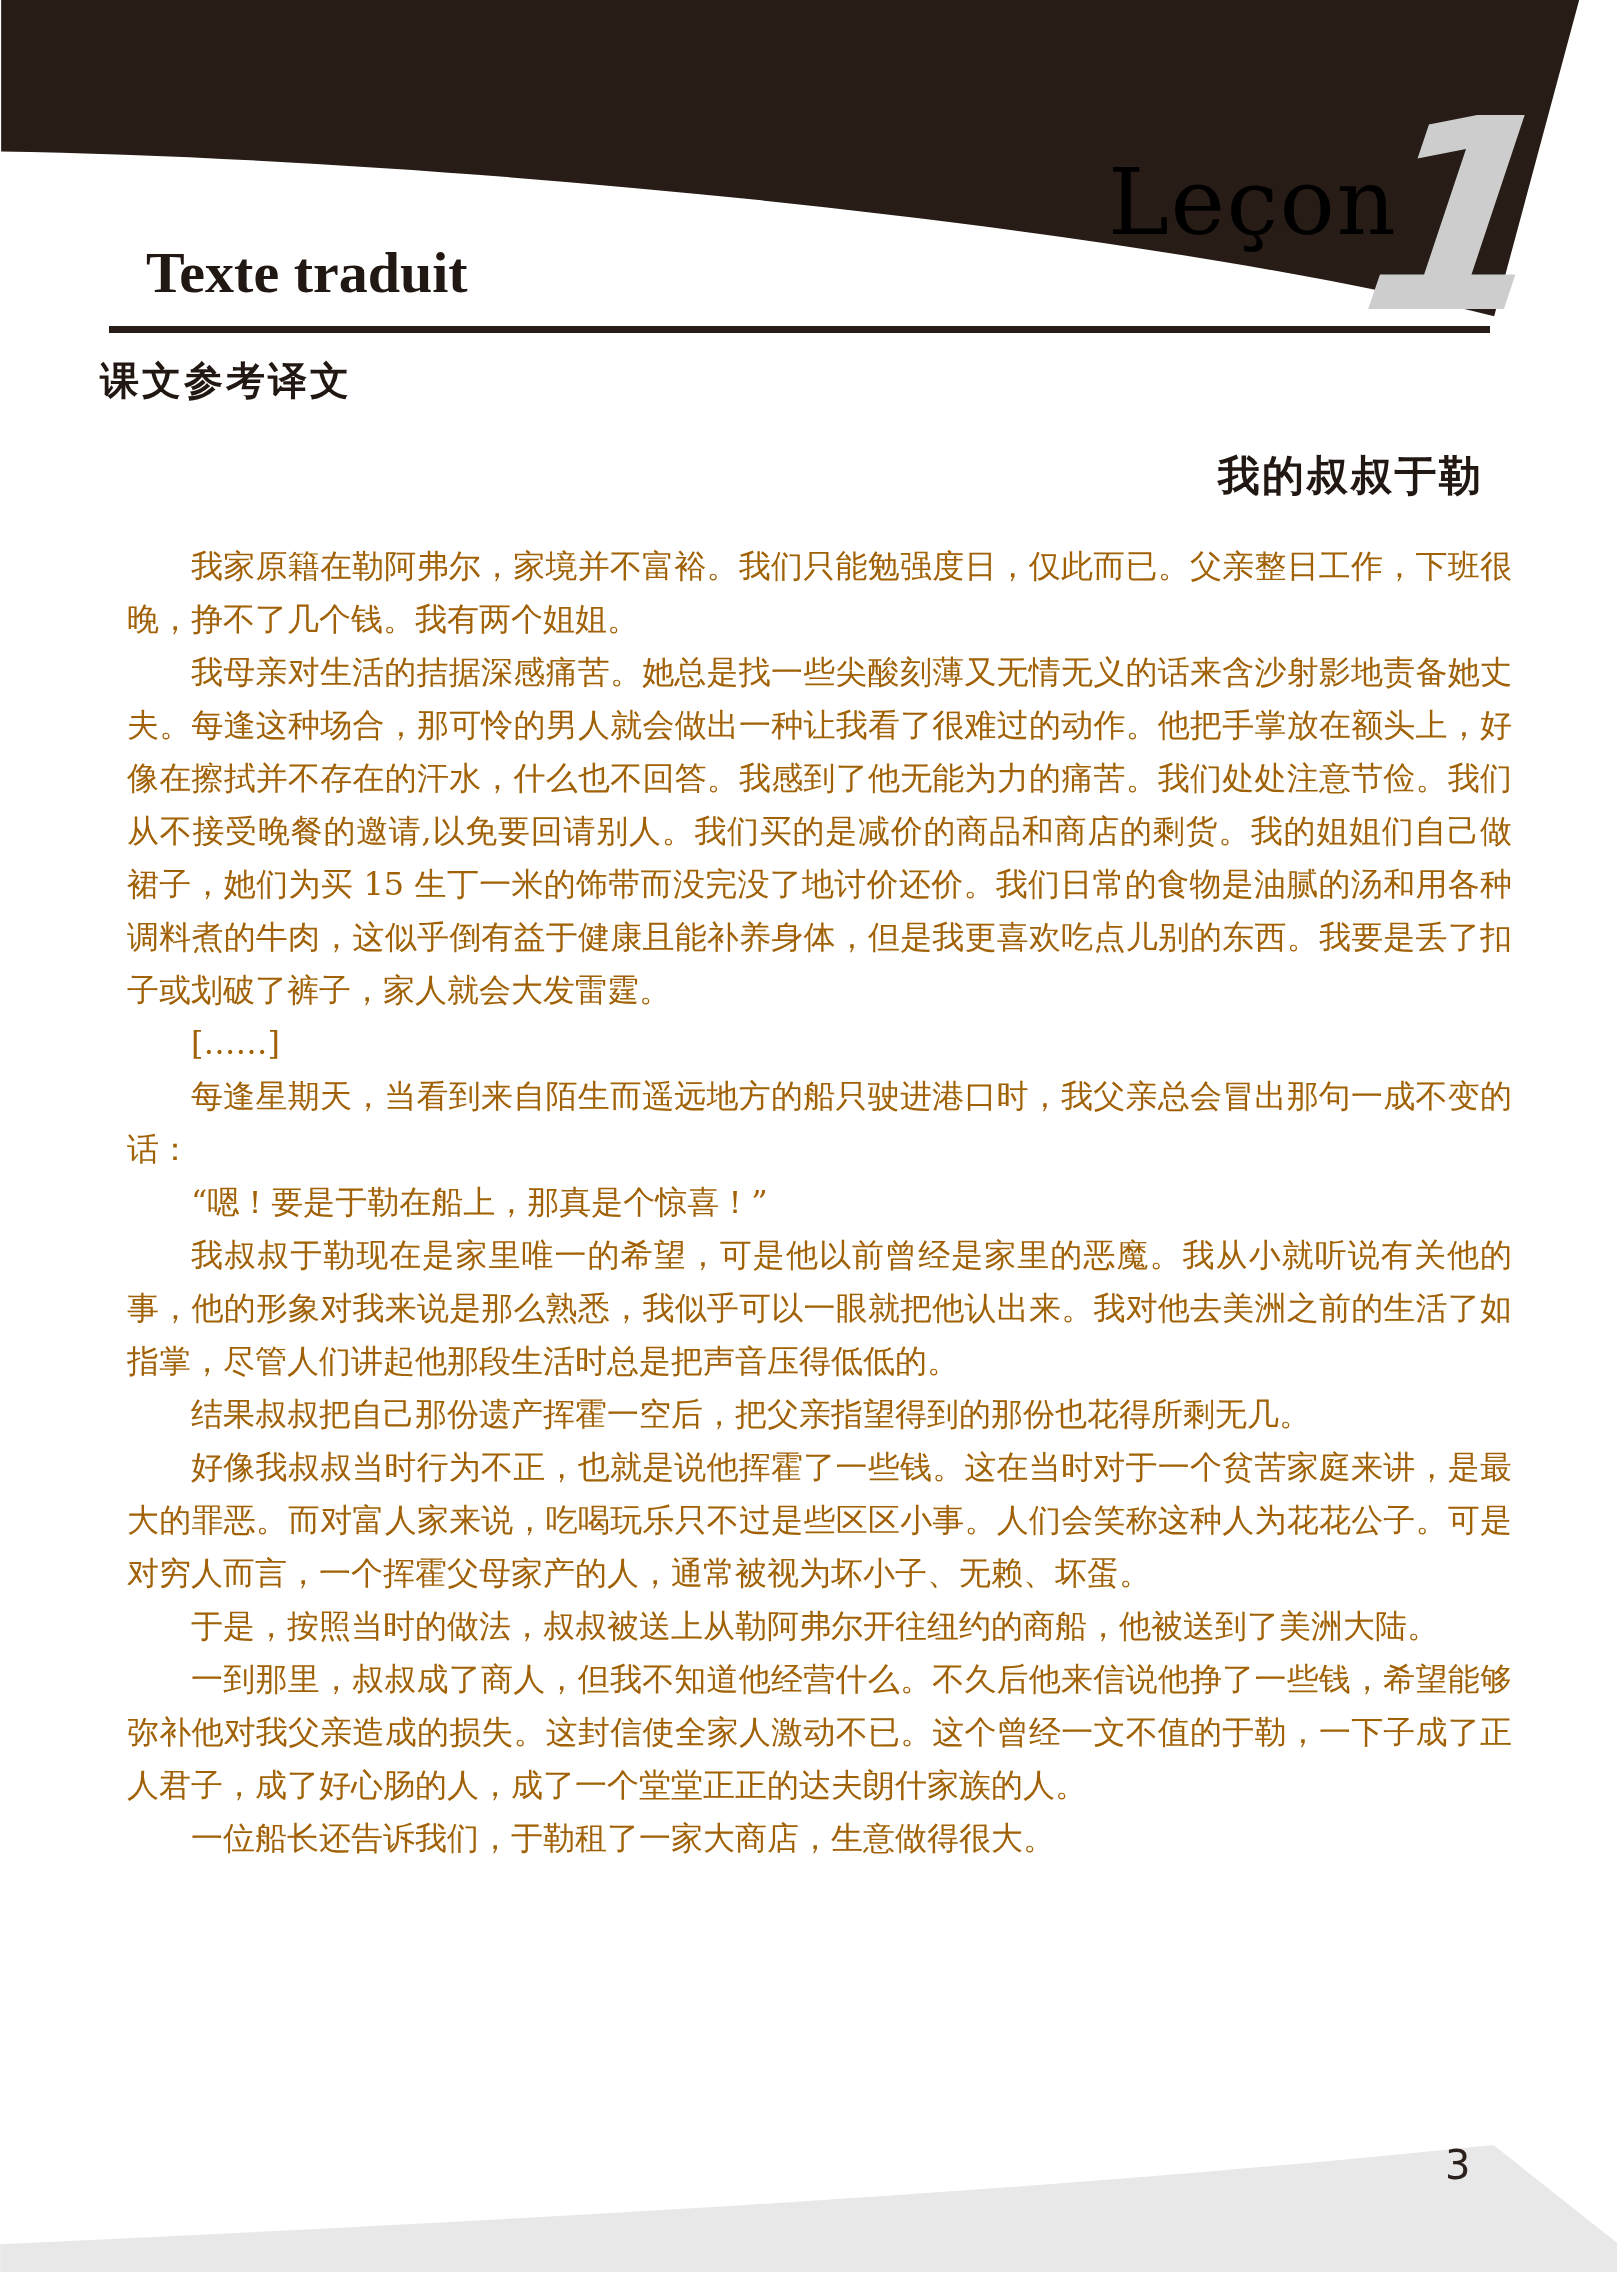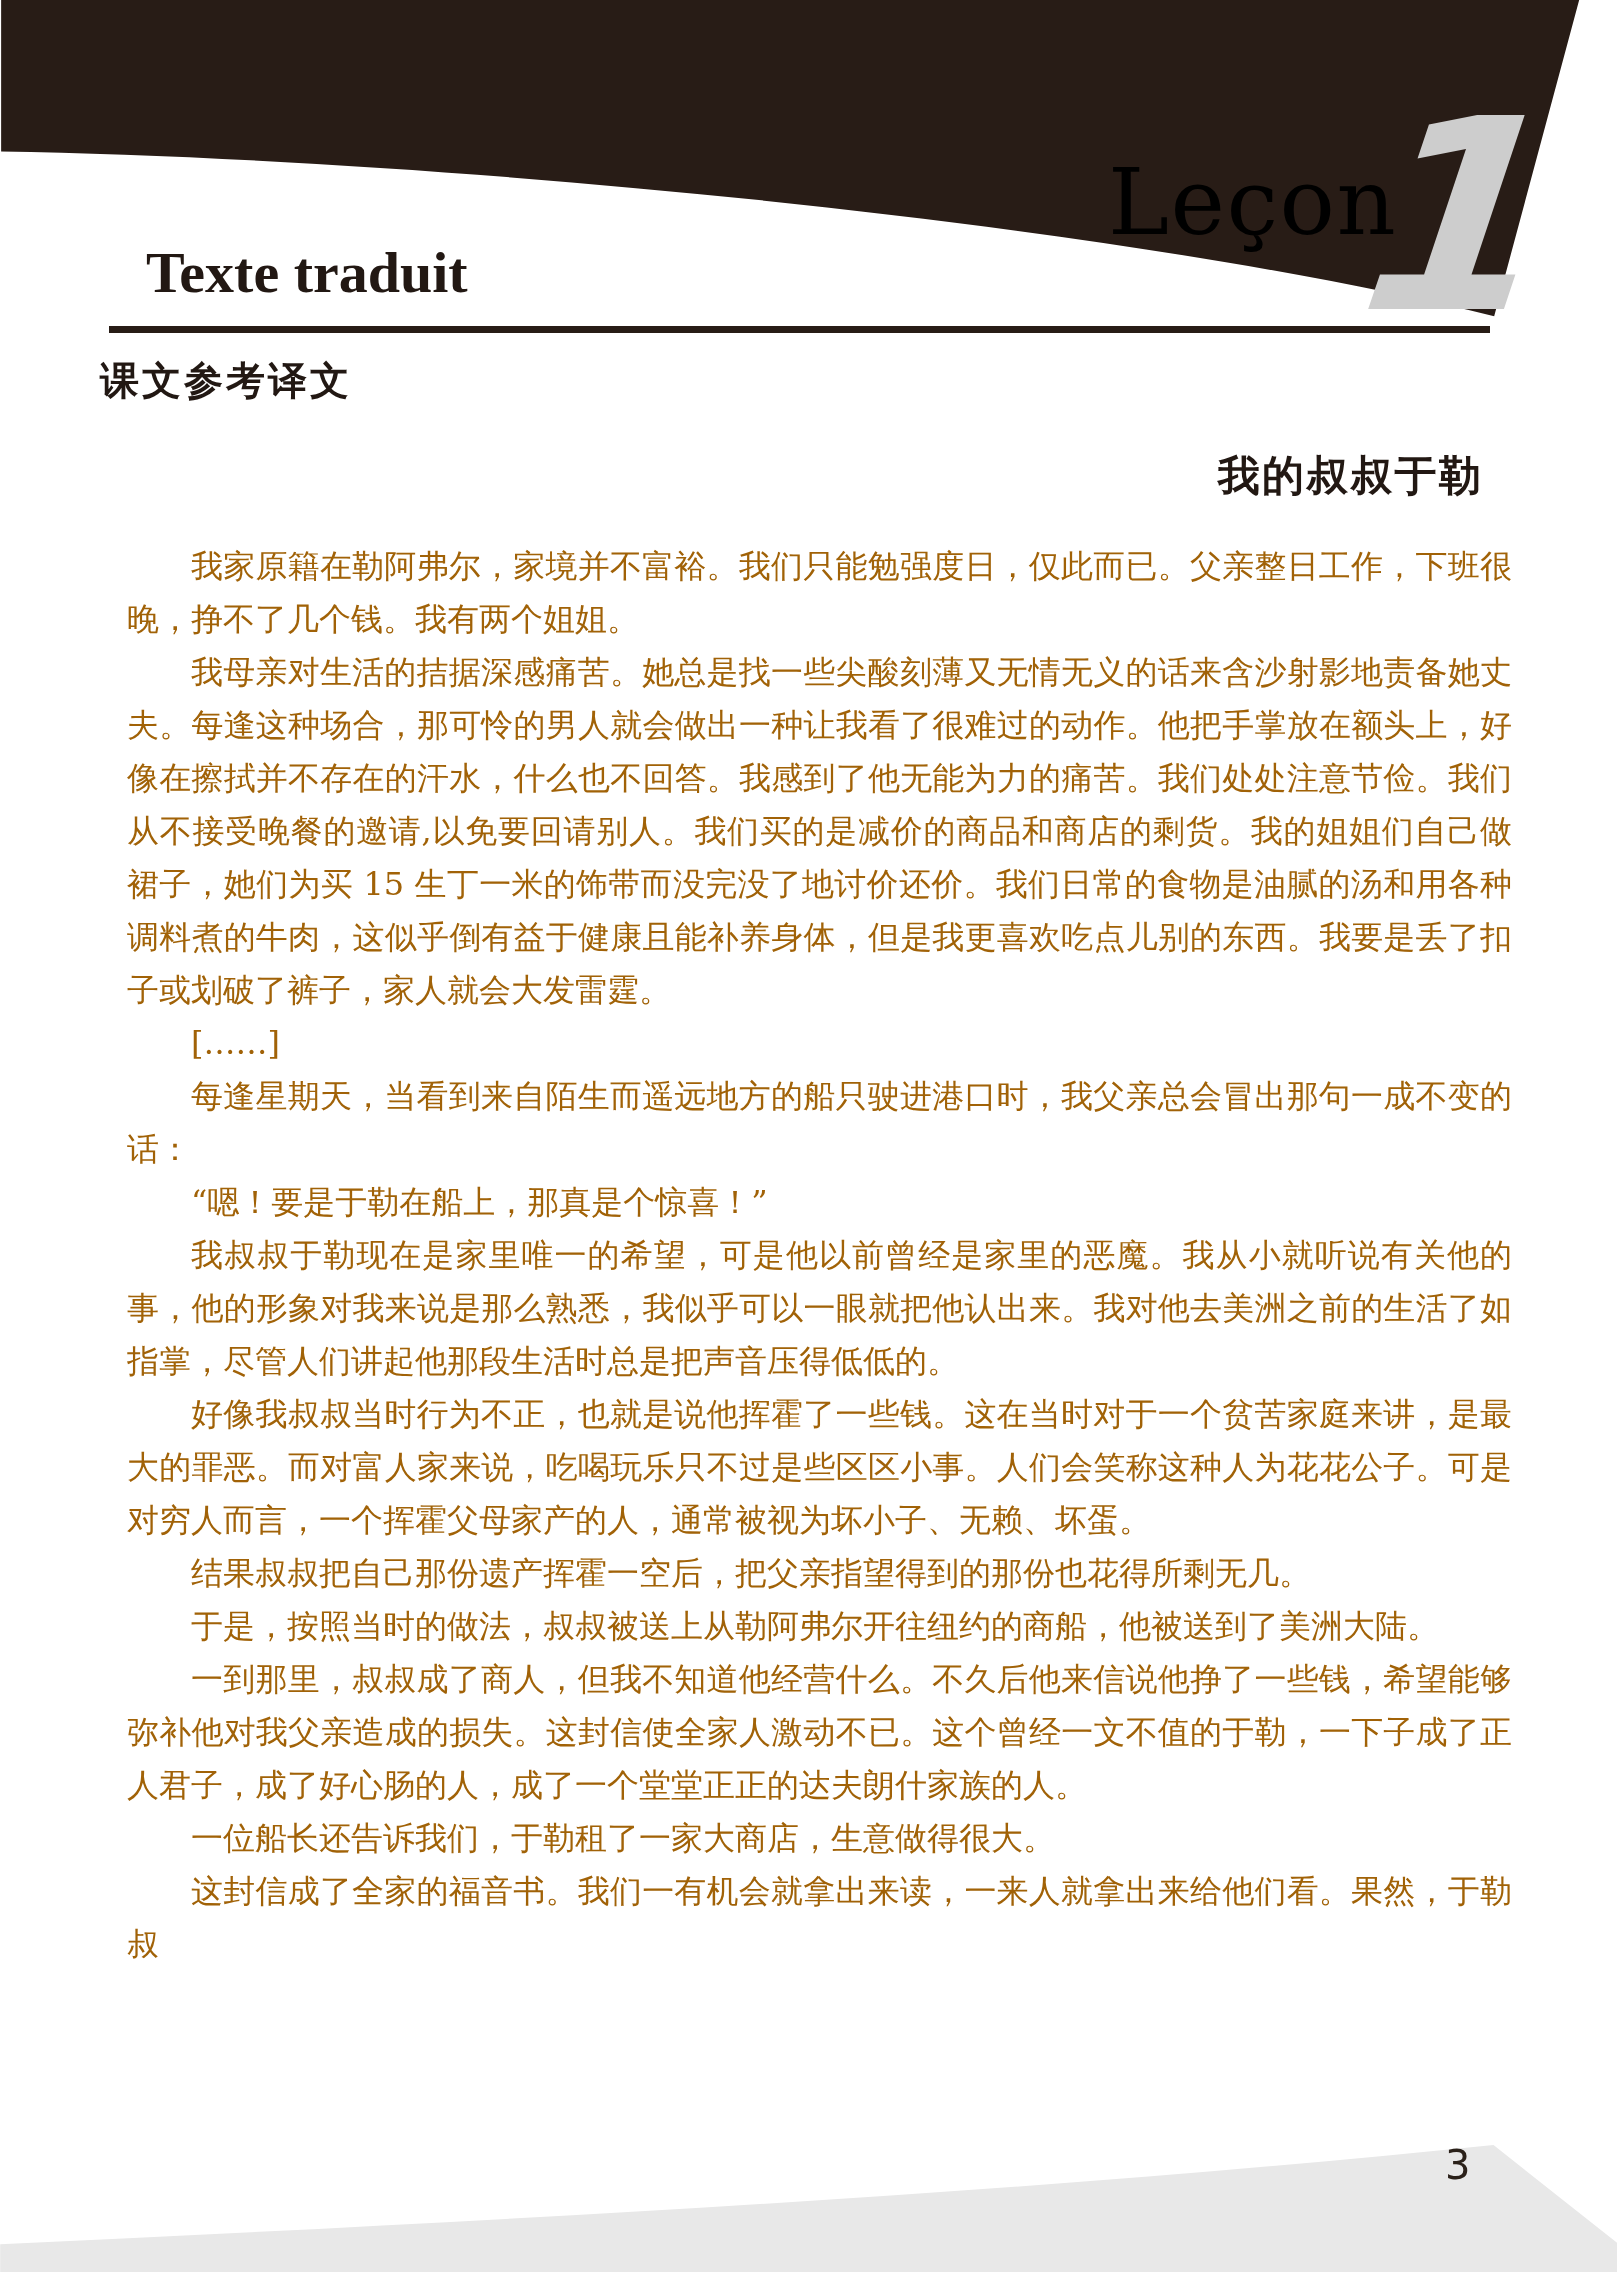--- a/index.html
+++ b/index.html
@@ -87,26 +87,25 @@
 
   <div class="article-title">我的叔叔于勒</div>
 
   <div class="body-text">
       <p class="para">我家原籍在勒阿弗尔，家境并不富裕。我们只能勉强度日，仅此而已。父亲整日工作，下班很晚，挣不了几个钱。我有两个姐姐。</p>
       <p class="para">我母亲对生活的拮据深感痛苦。她总是找一些尖酸刻薄又无情无义的话来含沙射影地责备她丈夫。每逢这种场合，那可怜的男人就会做出一种让我看了很难过的动作。他把手掌放在额头上，好像在擦拭并不存在的汗水，什么也不回答。我感到了他无能为力的痛苦。我们处处注意节俭。我们从不接受晚餐的邀请,以免要回请别人。我们买的是减价的商品和商店的剩货。我的姐姐们自己做裙子，她们为买 15 生丁一米的饰带而没完没了地讨价还价。我们日常的食物是油腻的汤和用各种调料煮的牛肉，这似乎倒有益于健康且能补养身体，但是我更喜欢吃点儿别的东西。我要是丢了扣子或划破了裤子，家人就会大发雷霆。</p>
       <p class="para">[……]</p>
       <p class="para">每逢星期天，当看到来自陌生而遥远地方的船只驶进港口时，我父亲总会冒出那句一成不变的话：</p>
       <p class="para">“嗯！要是于勒在船上，那真是个惊喜！”</p>
       <p class="para">我叔叔于勒现在是家里唯一的希望，可是他以前曾经是家里的恶魔。我从小就听说有关他的事，他的形象对我来说是那么熟悉，我似乎可以一眼就把他认出来。我对他去美洲之前的生活了如指掌，尽管人们讲起他那段生活时总是把声音压得低低的。</p>
+      <p class="para">结果叔叔把自己那份遗产挥霍一空后，把父亲指望得到的那份也花得所剩无几。</p>
       <p class="para">好像我叔叔当时行为不正，也就是说他挥霍了一些钱。这在当时对于一个贫苦家庭来讲，是最大的罪恶。而对富人家来说，吃喝玩乐只不过是些区区小事。人们会笑称这种人为花花公子。可是对穷人而言，一个挥霍父母家产的人，通常被视为坏小子、无赖、坏蛋。</p>
-      <p class="para">结果叔叔把自己那份遗产挥霍一空后，把父亲指望得到的那份也花得所剩无几。</p>
       <p class="para">于是，按照当时的做法，叔叔被送上从勒阿弗尔开往纽约的商船，他被送到了美洲大陆。</p>
       <p class="para">一到那里，叔叔成了商人，但我不知道他经营什么。不久后他来信说他挣了一些钱，希望能够弥补他对我父亲造成的损失。这封信使全家人激动不已。这个曾经一文不值的于勒，一下子成了正人君子，成了好心肠的人，成了一个堂堂正正的达夫朗什家族的人。</p>
       <p class="para">一位船长还告诉我们，于勒租了一家大商店，生意做得很大。</p>
-      <p class="para">这封信成了全家的福音书。我们一有机会就拿出来读，一来人就拿出来给他们看。果然，于勒叔</p>
     </div>
 
   <svg id="swoosh-svg" class="deco" width="1618" height="148" viewBox="0 0 2186 200" aria-hidden="true">
     <path d="M0,161 C700,129 1400,91 2018,27 L2186,160 L2186,200 L0,200 Z" fill="#e8e8e8"></path>
   </svg>
 
   <div class="page-number">3</div>
 
 </div>
 

